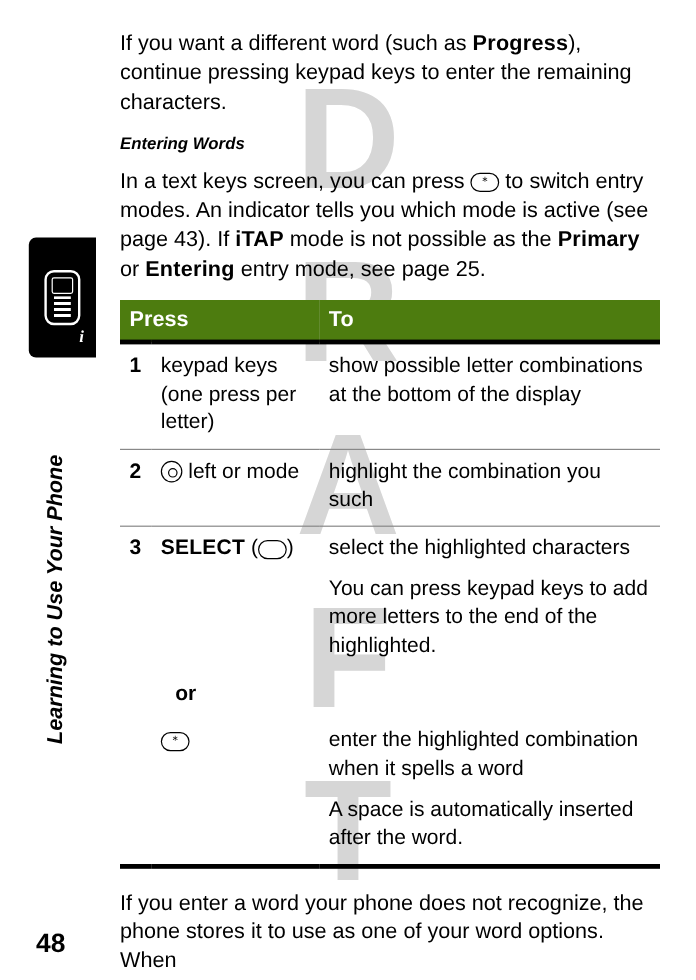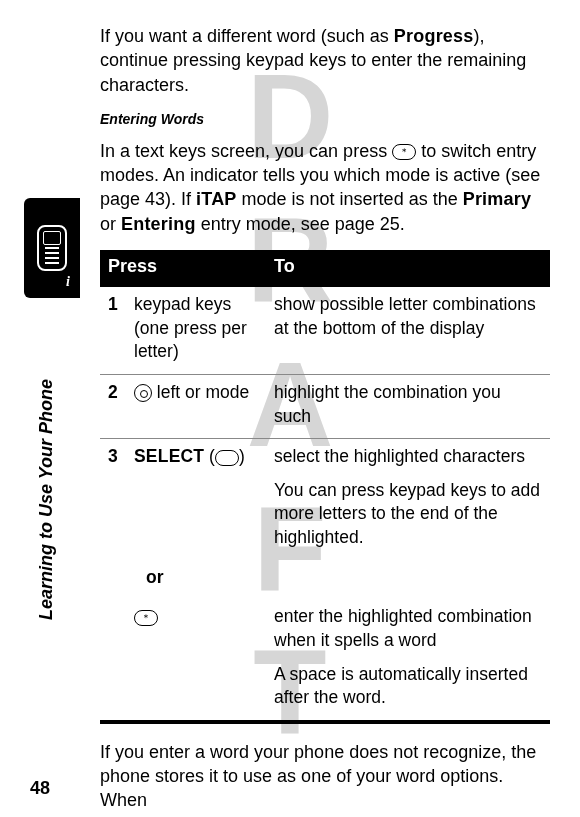--- a/index.html
+++ b/index.html
@@ -94,21 +94,21 @@
     font-style: italic;
     font-weight: bold;
     font-size: 18px;
     white-space: nowrap;
   }
   .page-num {
     position: absolute;
     left: 30px;
     bottom: 18px;
     font-weight: bold;
-    font-size: 18px;
+    font-size: 22px;
   }
   p { margin: 0 0 14px 0; line-height: 1.35; }
   .cond { font-family: "Arial Narrow", Arial, sans-serif; font-stretch: condensed; font-weight: bold; letter-spacing: 0.2px; }
   h3 {
     font-style: italic;
     font-weight: bold;
     font-size: 14px;
     margin: 6px 0 12px 0;
   }
   .key {
@@ -138,21 +138,21 @@
     width:6px; height:6px;
     border:1px solid #000;
     border-radius:50%;
   }
   table {
     width: 100%;
     border-collapse: collapse;
     margin: 8px 0 16px 0;
   }
   thead th {
-    background: #000000;
+    background: #4d7c0f;
     color: #fff;
     text-align: left;
     font-weight: bold;
     padding: 6px 8px;
     font-size: 18px;
   }
   tbody td {
     padding: 6px 8px 10px 8px;
     vertical-align: top;
     font-size: 17.5px;
@@ -181,21 +181,21 @@
   <div class="side-label">Learning to Use Your Phone</div>
   <div class="page-num">48</div>
 
   <p>
     <span>If you want a different word (such as </span><span class="cond">Progress</span><span>), continue pressing keypad keys to enter the remaining characters.</span>
   </p>
 
   <h3>Entering Words</h3>
 
   <p>
-    <span>In a text keys screen, you can press </span><span class="key">＊</span><span> to switch entry modes. An indicator tells you which mode is active (see page 43). If </span><span class="cond">iTAP</span><span> mode is not inserted as the </span><span class="cond">Primary</span><span> or </span><span class="cond">Entering</span><span> entry mode, see page 25.</span>
+    <span>In a text keys screen, you can press </span><span class="key">＊</span><span> to switch entry modes. An indicator tells you which mode is active (see page 43). If </span><span class="cond">iTAP</span><span> mode is not possible as the </span><span class="cond">Primary</span><span> or </span><span class="cond">Entering</span><span> entry mode, see page 25.</span>
   </p>
 
   <table>
     <thead>
       <tr>
         <th colspan="2">Press</th>
         <th>To</th>
       </tr>
     </thead>
     <tbody>

